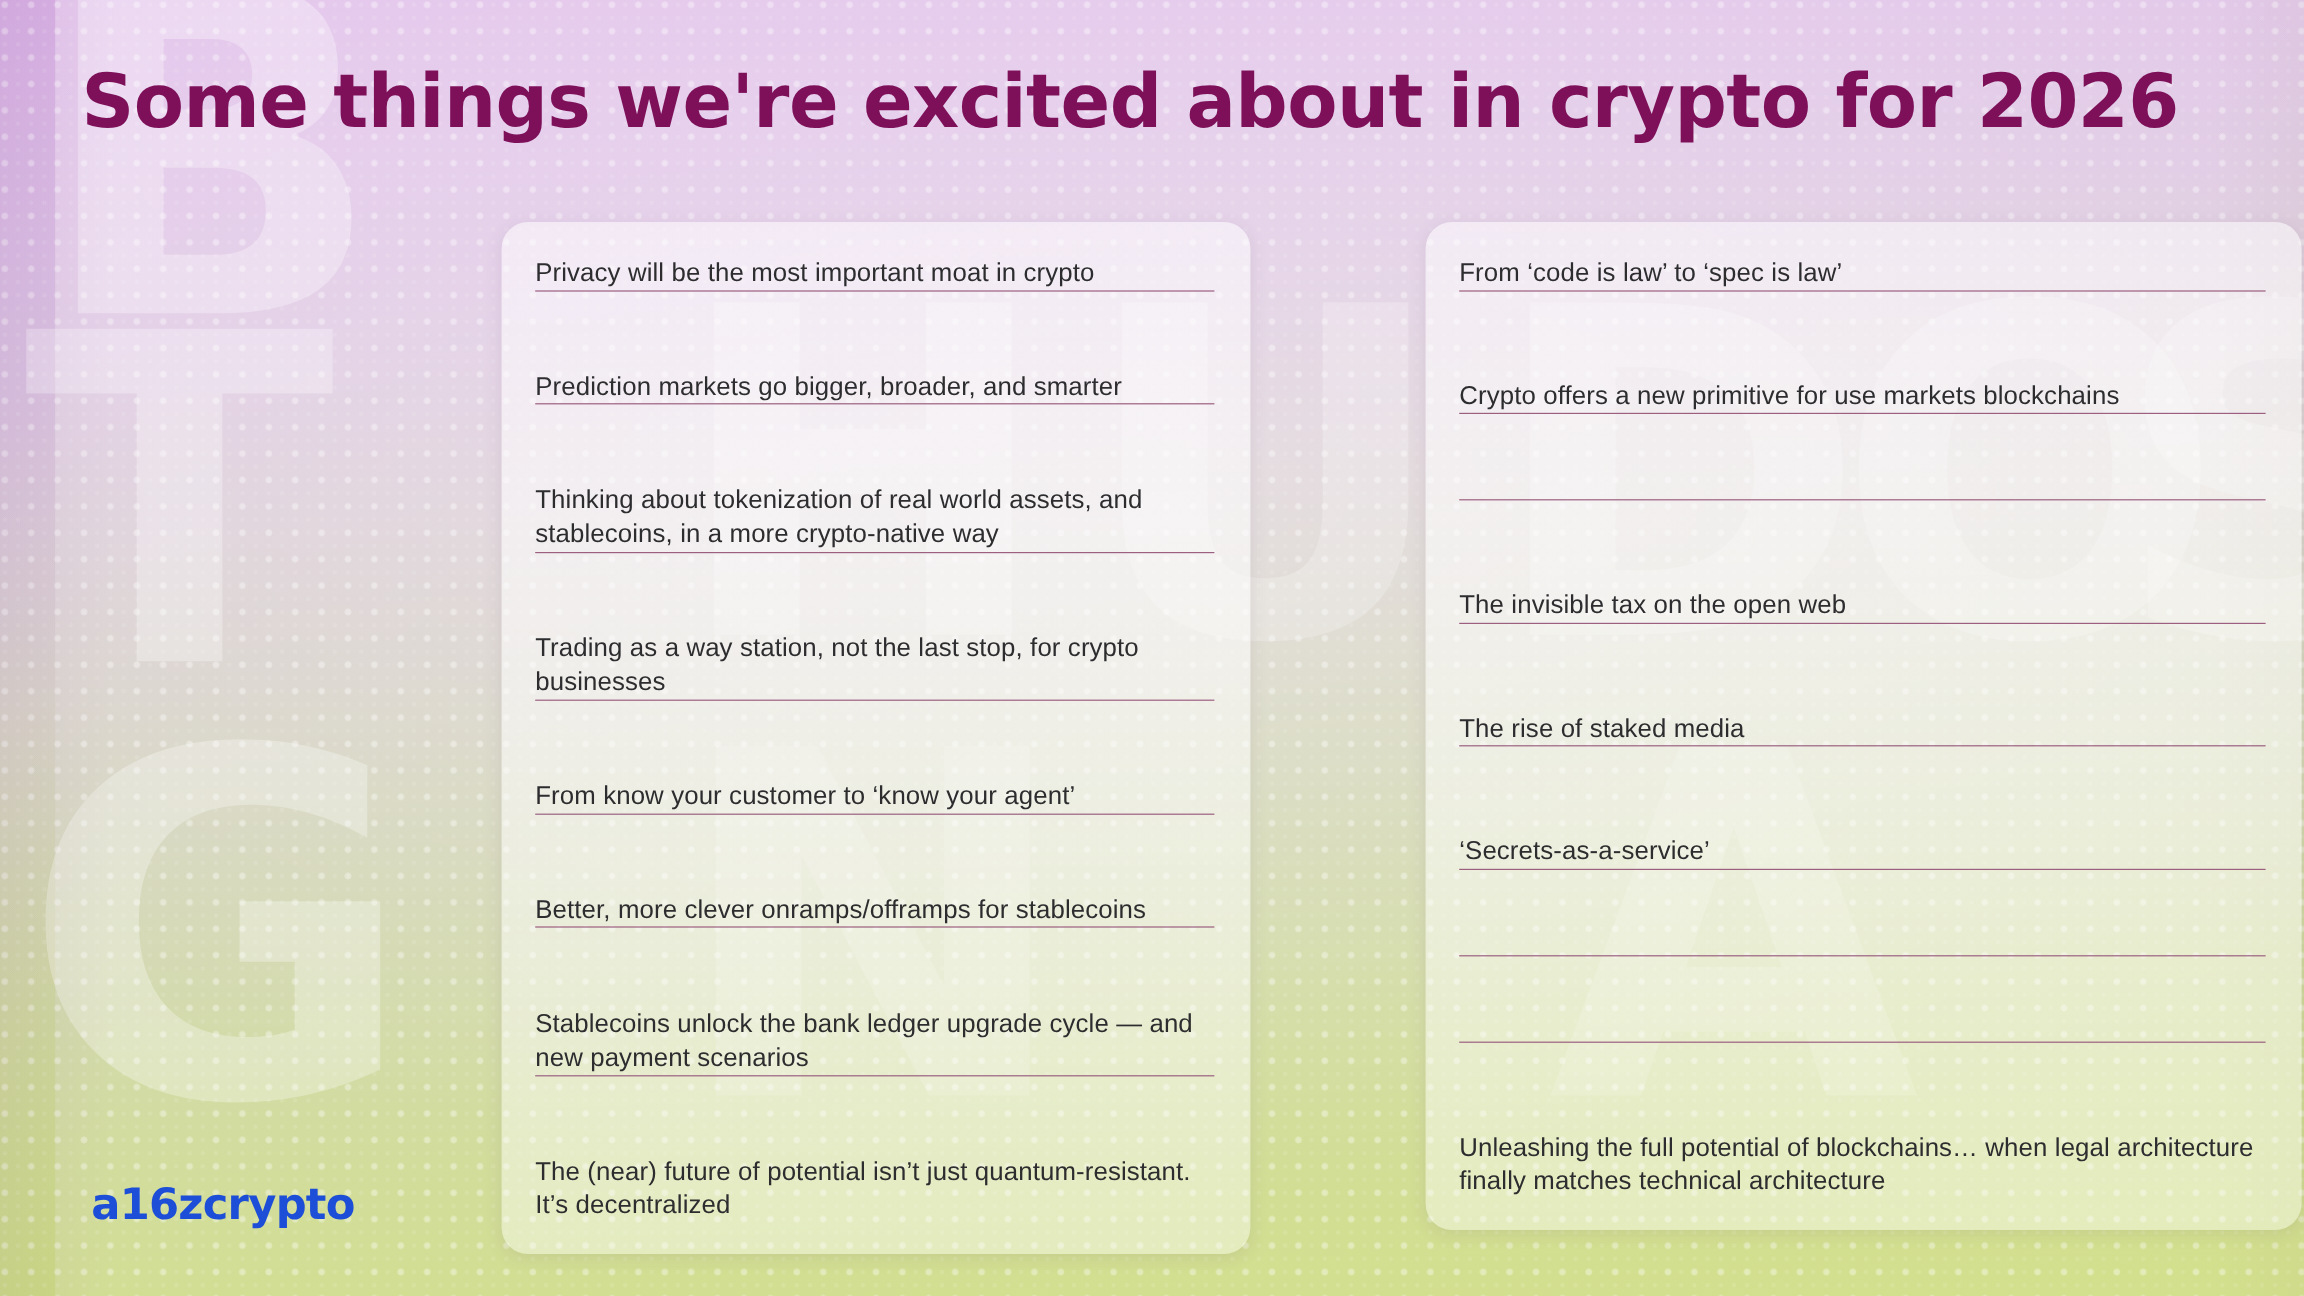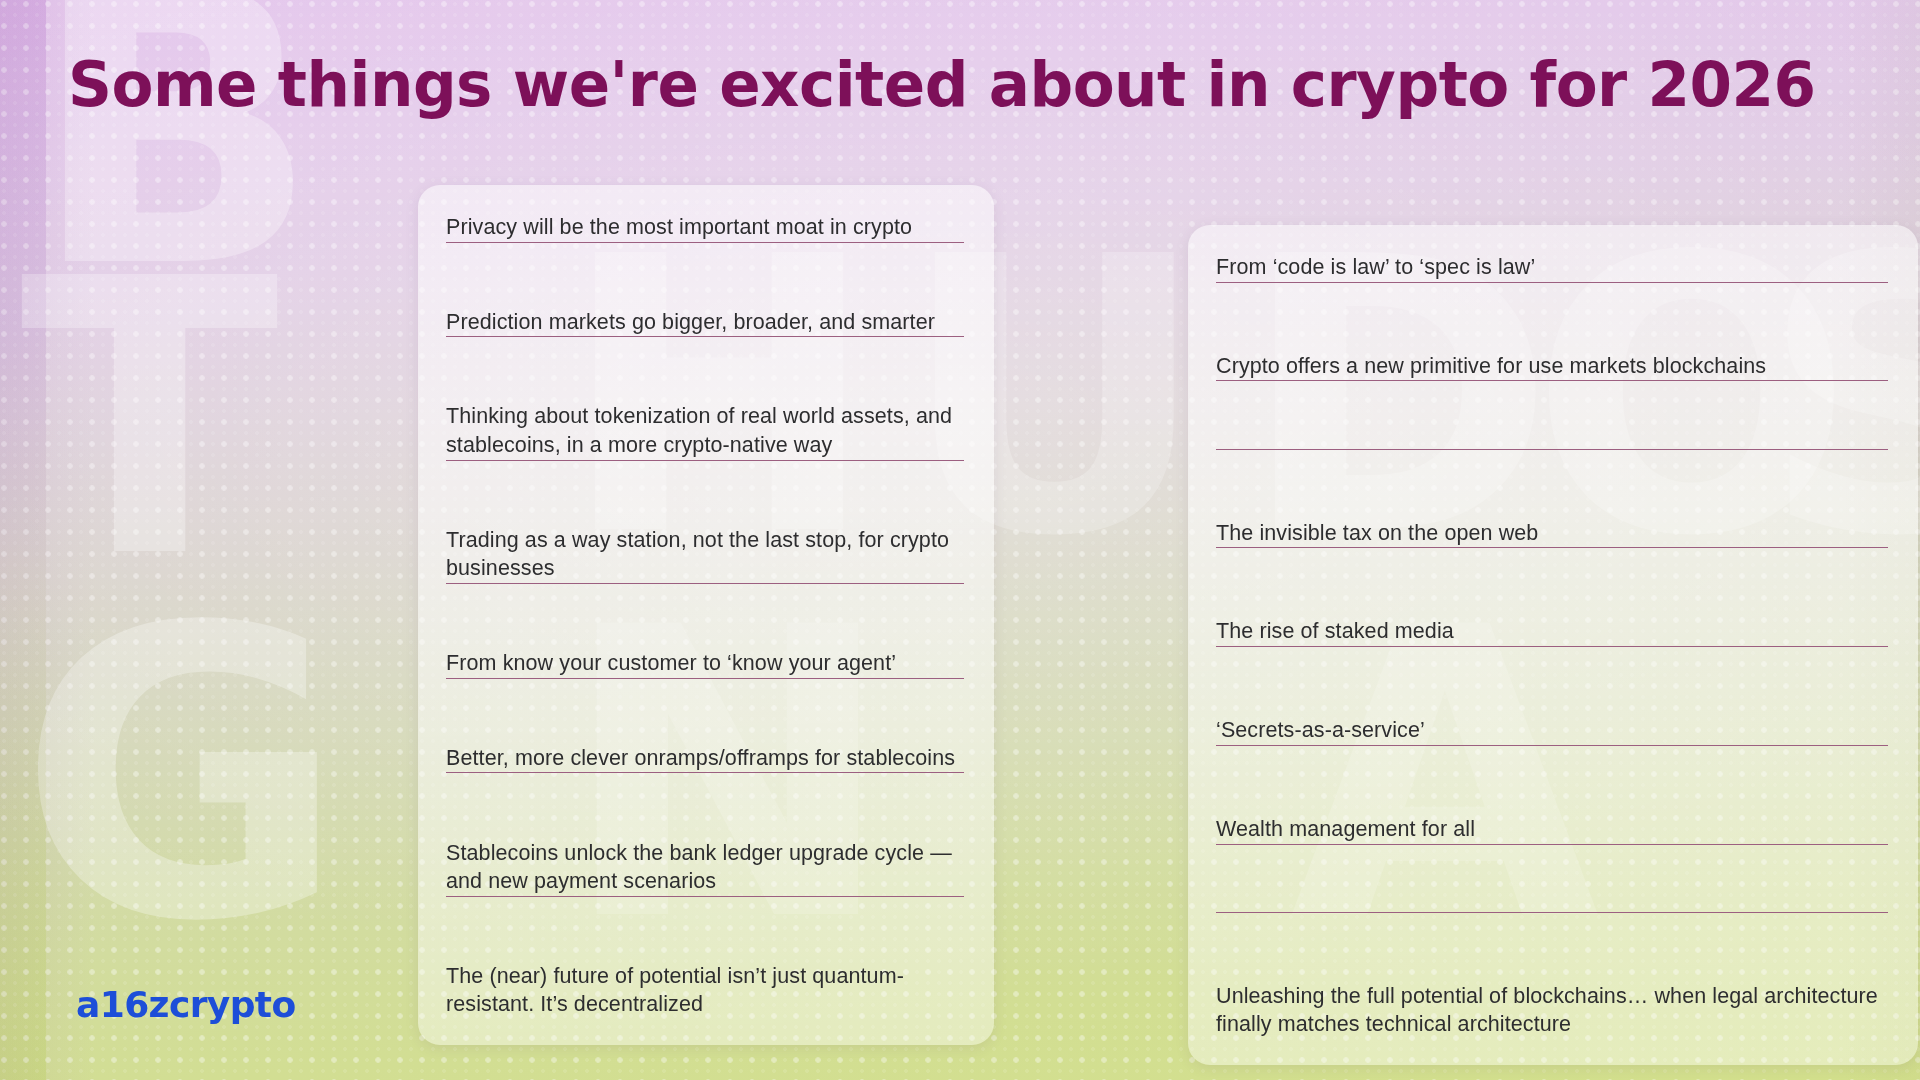--- a/index.html
+++ b/index.html
@@ -112,21 +112,21 @@
       rgba(255,255,255,.56) 30%,
       rgba(255,255,255,.50) 62%,
       rgba(255,255,255,.40) 100%);
     box-shadow:0 3px 14px rgba(90,60,95,.10);
     padding:26px 30px 26px 28px;
     display:flex;
     flex-direction:column;
     z-index:4;
     overflow:hidden;
   }
-  #card-left { left:418px;  top:185px;  width:576px; height:860px; }
+  #card-left { left:418px;  top:185px;  width:624px; height:860px; }
   #card-right{ left:1188px; top:185px;  width:730px; height:840px; }
 
   .item-row{ display:block; }
 
   .item-text{
     font-family:"Liberation Sans", sans-serif;
     font-size:21.5px;
     line-height:1.33;
     color:#2d2d2f;
     letter-spacing:.1px;
@@ -219,21 +219,21 @@
       <div style="flex: 1 1 auto;"></div>
       <div class="item-row">
         <div class="item-text">Stablecoins unlock the bank ledger upgrade cycle — and new payment scenarios</div>
       </div>
       <div class="divider"></div>
       <div style="flex: 1 1 auto;"></div>
       <div class="item-row">
         <div class="item-text">The (near) future of potential isn’t just quantum-resistant. It’s decentralized</div>
       </div>
     </div>
-  <div id="card-right" class="card" style="justify-content: flex-end; margin-top: 40px;">
+  <div id="card-right" class="card" style="justify-content: flex-end;">
       <div class="item-row">
         <div class="item-text">From ‘code is law’ to ‘spec is law’</div>
       </div>
       <div class="divider"></div>
       <div style="flex: 1 1 auto;"></div>
       <div class="item-row">
         <div class="item-text">Crypto offers a new primitive for use markets blockchains</div>
       </div>
       <div class="divider"></div>
       <div style="flex: 1 1 auto;"></div>
@@ -247,23 +247,20 @@
       <div class="item-row">
         <div class="item-text">The rise of staked media</div>
       </div>
       <div class="divider"></div>
       <div style="flex: 1 1 auto;"></div>
       <div class="item-row">
         <div class="item-text">‘Secrets-as-a-service’</div>
       </div>
       <div class="divider"></div>
       <div style="flex: 1 1 auto;"></div>
-      <div class="item-row">
-        <div class="item-text">Wealth management for all</div>
-      </div>
       <div class="divider"></div>
       <div style="flex: 1 1 auto;"></div>
       <div class="divider"></div>
       <div style="flex: 1 1 auto;"></div>
       <div class="item-row">
         <div class="item-text">Unleashing the full potential of blockchains… when legal architecture finally matches technical architecture</div>
       </div>
     </div>
 
   <div id="logo">a16zcrypto</div>

